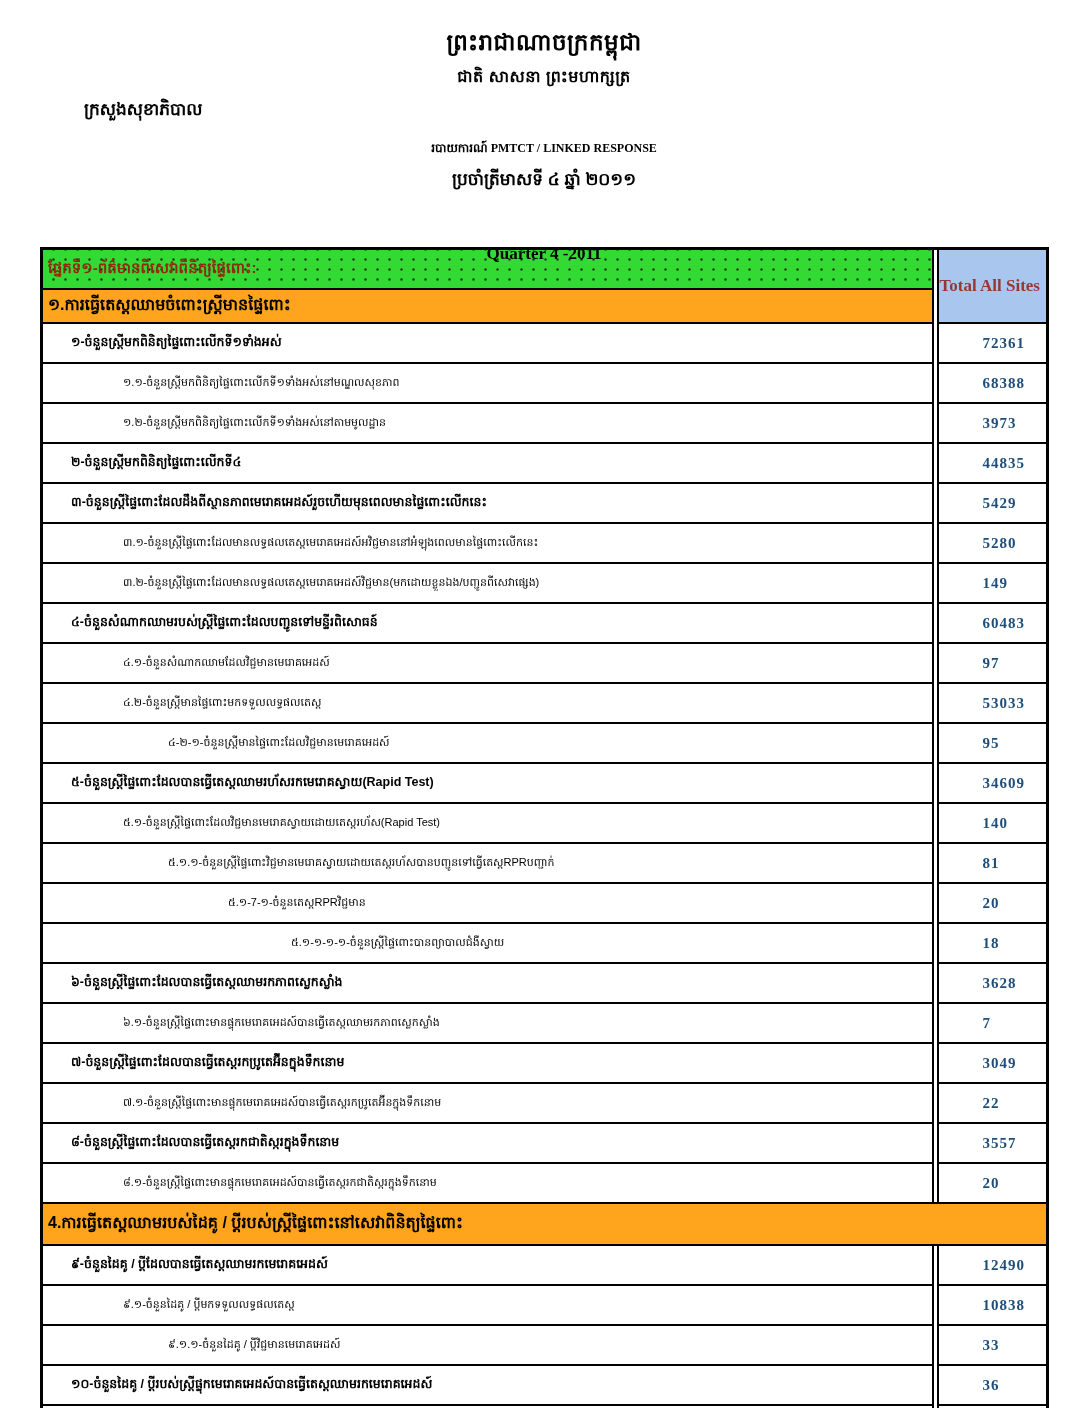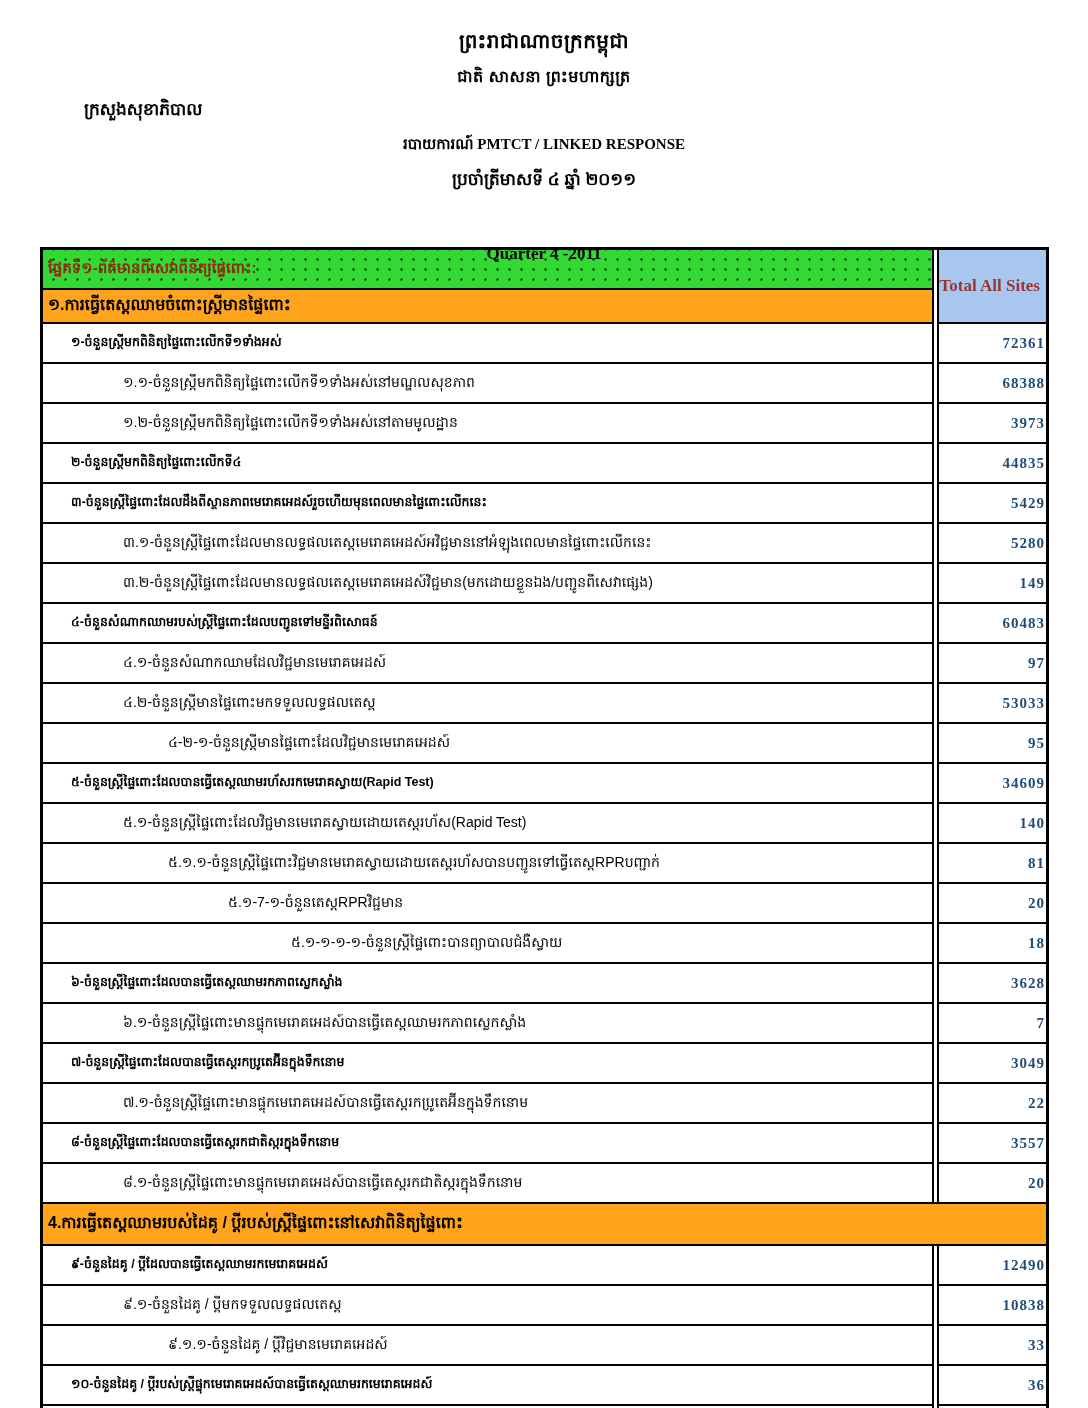--- a/index.html
+++ b/index.html
@@ -1,24 +1,24 @@
 <!DOCTYPE html>
 <html><head>
 <meta charset="utf-8">
 <style>
   html,body{margin:0;padding:0;background:#ffffff;}
   body{width:1088px;height:1408px;position:relative;font-family:"Liberation Sans",sans-serif;color:#000;}
 
   
   .doc-header{position:relative;width:1088px;height:247px;}
   .hline{position:absolute;left:0;width:1088px;text-align:center;font-weight:bold;}
-  .kingdom{top:28px;font-size:20px;letter-spacing:.5px;}
+  .kingdom{top:28px;font-size:23px;letter-spacing:.5px;}
   .motto{top:66px;font-size:16px;letter-spacing:.5px;}
   .ministry{position:absolute;left:84px;top:98px;font-size:17px;font-weight:bold;}
-  .report-title{top:134px;font-size:15px;font-family:"Liberation Serif",serif;}
+  .report-title{top:140px;font-size:12px;font-family:"Liberation Serif",serif;}
   .quarter-kh{top:168px;font-size:17px;}
   .quarter-en{top:198px;font-size:17px;font-family:"Liberation Serif",serif;margin-top:46px;}
 
   
   table.report{border-collapse:collapse;table-layout:fixed;margin-left:40px;width:1006px;border:3px solid #000;}
   td{overflow:hidden;white-space:nowrap;}
   td.green,td.orange,td.label,td.value,td.blue{border:2px solid #000;}
   td.spacer{border-top:none;border-bottom:none;border-left:2px solid #000;border-right:2px solid #000;background:#fff;padding:0;}
 
   td.green{
@@ -30,29 +30,29 @@
     color:#8f2a10;font-weight:bold;font-size:15px;padding-left:5px;
   }
   td.orange{
     height:30px;background:#ffa41c;color:#000000;font-weight:bold;font-size:16px;padding-left:5px;
   }
   td.orange.section2{height:38px;}
   td.blue{
     background:#a9c6ee;text-align:left;vertical-align:middle;
     font-family:"Liberation Serif",serif;font-weight:bold;font-size:17px;color:#953735;
   }
-  td.label{height:36px;background:#fff;font-size:14px;vertical-align:middle;}
+  td.label{height:36px;background:#fff;font-size:11px;vertical-align:middle;}
   td.label.b{font-size:12.5px;font-weight:bold;margin-top:12px;}
   td.label.lvl0{padding-left:28px;}
   td.label.lvl1{padding-left:80px;}
   td.label.lvl2{padding-left:125px;}
   td.label.lvl3{padding-left:185px;}
   td.label.lvl4{padding-left:248px;}
   td.value{
-    background:#fff;text-align:right;vertical-align:middle;
+    background:#fff;text-align:left;vertical-align:middle;
     font-family:"Liberation Serif",serif;font-weight:bold;font-size:15px;color:#1f4e79;letter-spacing:1px;padding-left:44px;
   }
 </style>
 </head>
 <body>
 
 <div class="doc-header">
   <div class="hline kingdom">ព្រះរាជាណាចក្រកម្ពុជា</div>
   <div class="hline motto">ជាតិ សាសនា ព្រះមហាក្សត្រ</div>
   <div class="ministry">ក្រសួងសុខាភិបាល</div>

